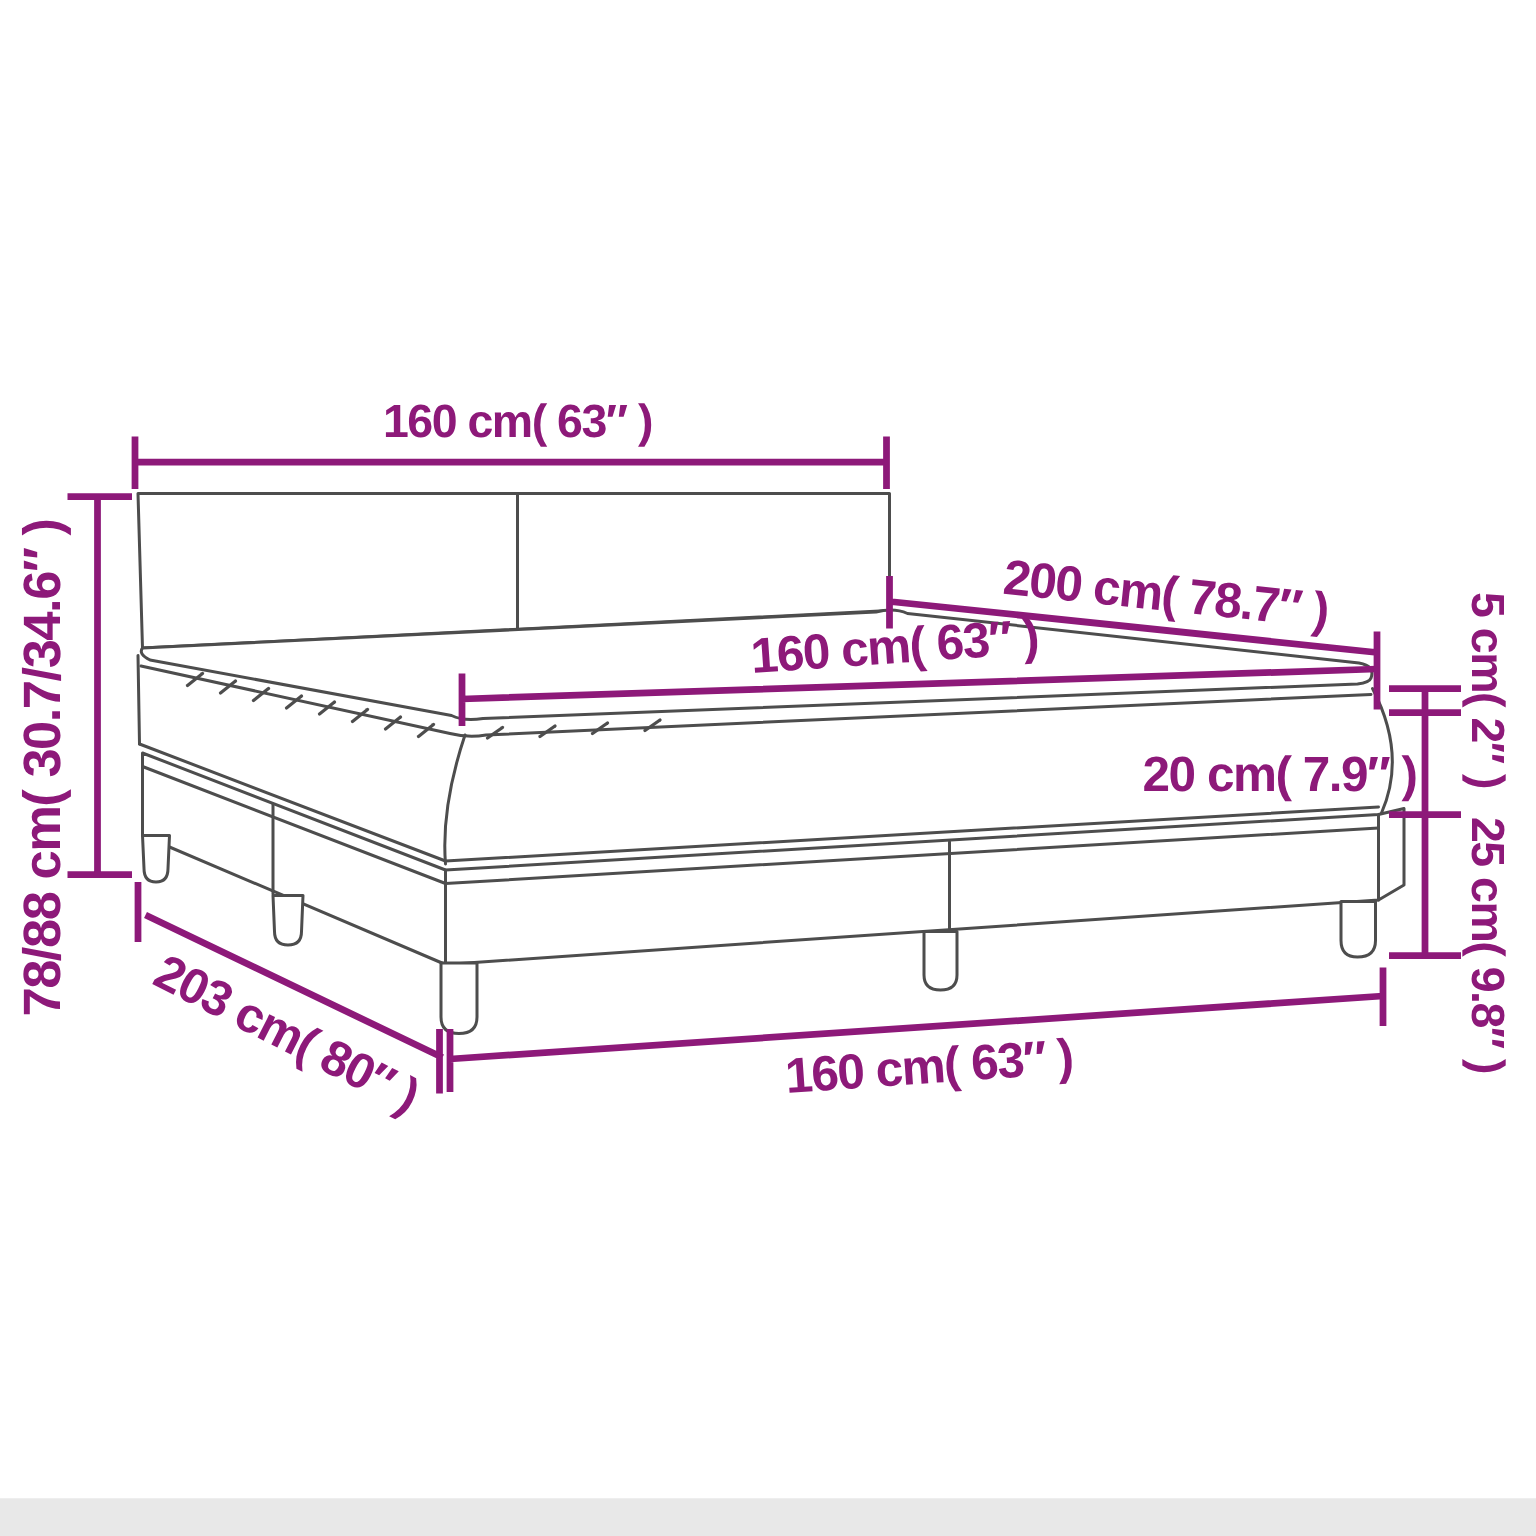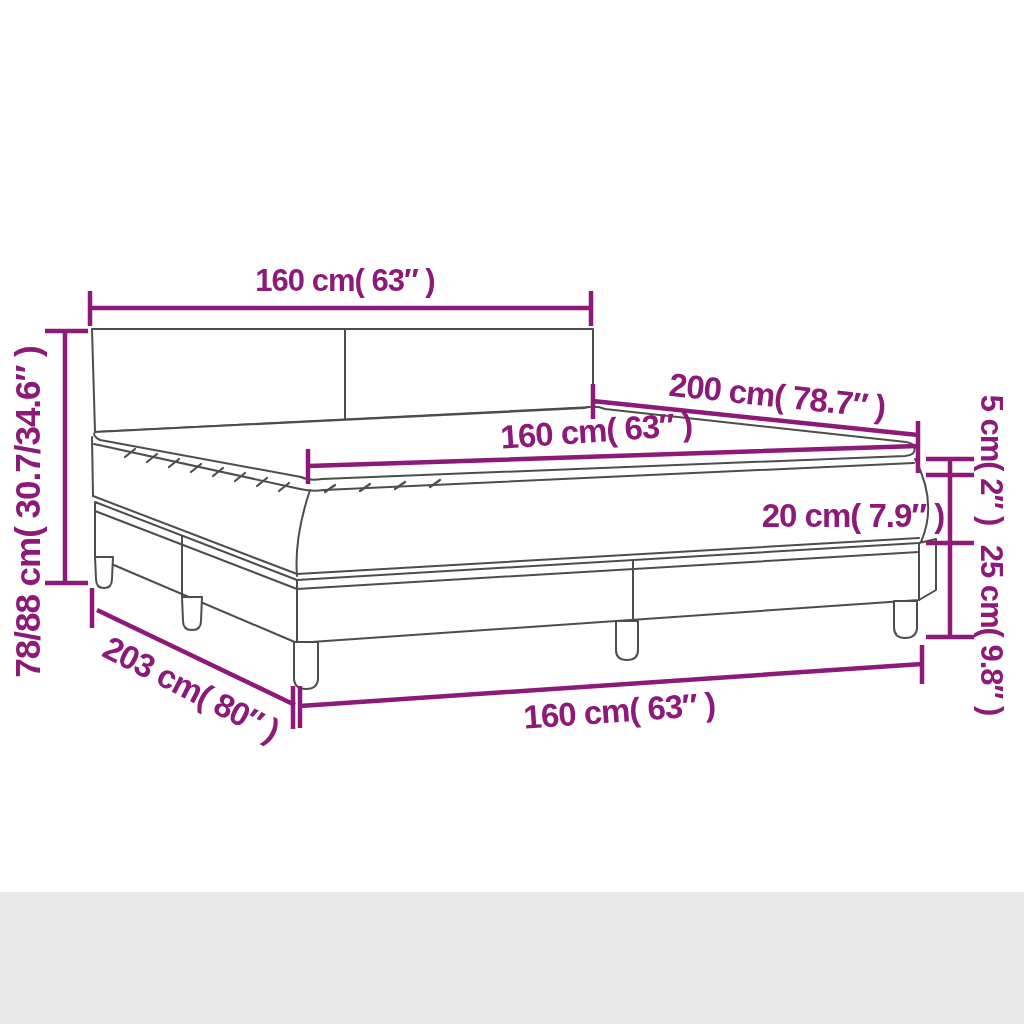--- a/index.html
+++ b/index.html
@@ -3,21 +3,21 @@
 <meta charset="utf-8">
 <style>
   :root{
     --accent:#8D1979;
     --line:#4D4D4D;
     --bg:#FFFFFF;
   }
   html,body{margin:0;padding:0;background:#e8e8e8;}
   .canvas{
     position:relative;
-    width:1024px;height:892px;
+    width:1024px;height:999px;
     margin:0 auto;
     background:var(--bg);
     overflow:hidden;
   }
   svg{position:absolute;left:0;top:0;}
   
   .draw{fill:#ffffff;stroke:var(--line);stroke-width:2;stroke-linejoin:round;stroke-linecap:round;}
   .draw-open{fill:none;stroke:var(--line);stroke-width:2;stroke-linejoin:round;stroke-linecap:round;}
   .stitch{fill:none;stroke:var(--line);stroke-width:2.2;stroke-linecap:round;}
   

